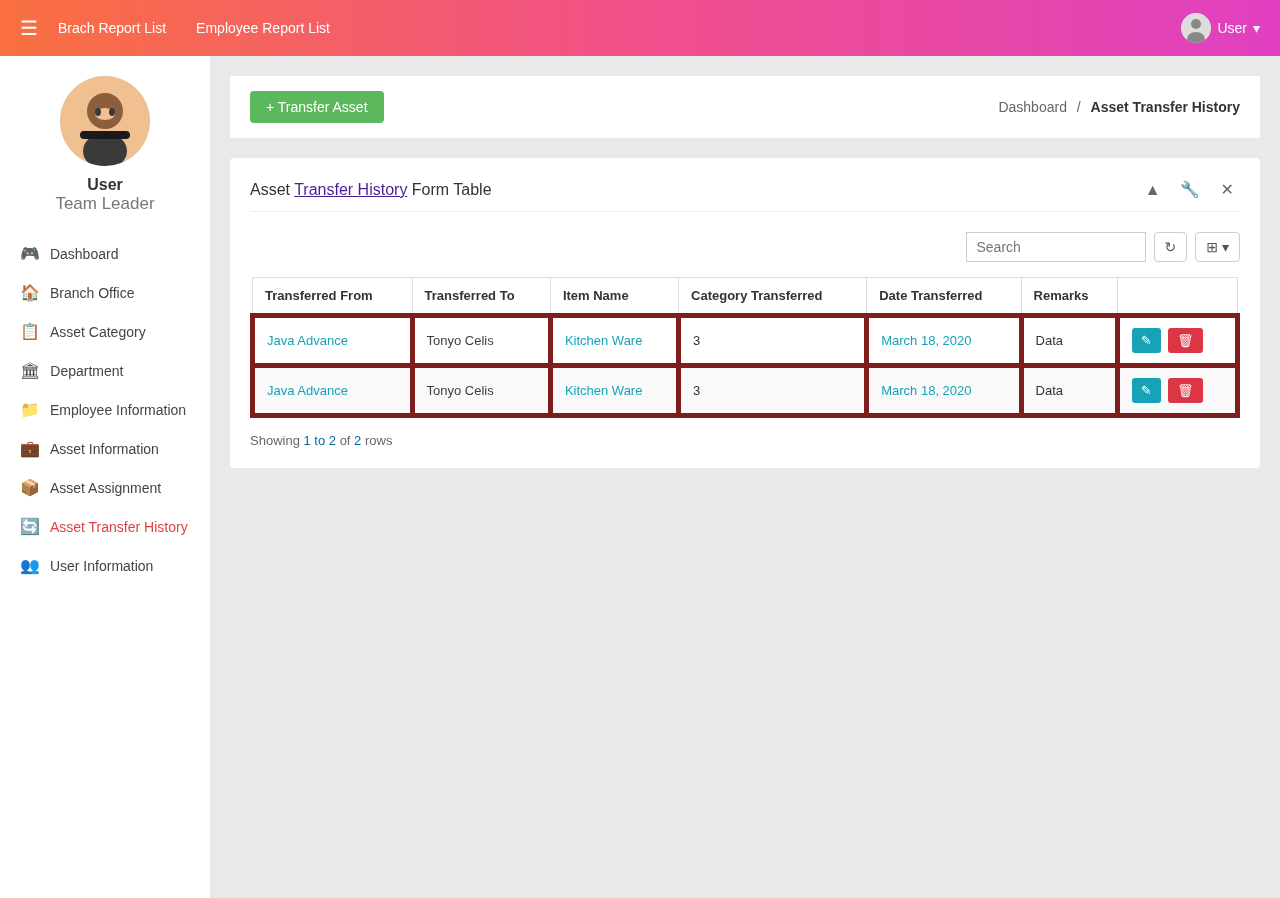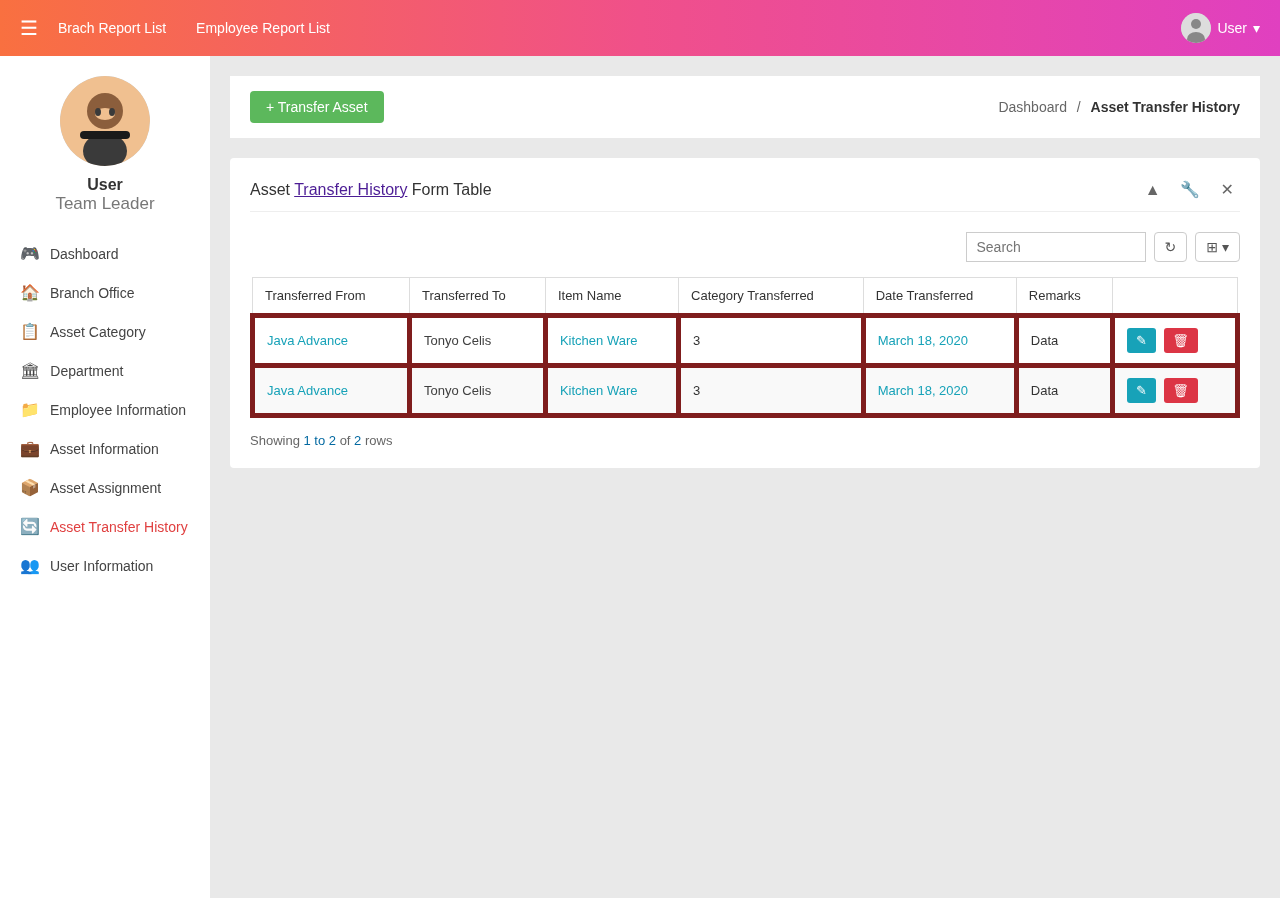--- a/index.html
+++ b/index.html
@@ -206,21 +206,21 @@
     .data-table {
       width: 100%;
       border-collapse: collapse;
       font-size: 13px;
     }
     .data-table th {
       background: white;
       border: 1px solid #ddd;
       padding: 10px 12px;
       text-align: left;
-      font-weight: normal;
+      font-weight: bold;
       color: #333;
     }
     .data-table td {
       border: 5px solid #7f1d1d;
       padding: 10px 12px;
       color: #333;
     }
     .data-table tr:nth-child(even) td { background: #f9f9f9; }
     .link-blue { color: #17a2b8; text-decoration: none; }
     .link-orange { color: #404040; text-decoration: none; }

